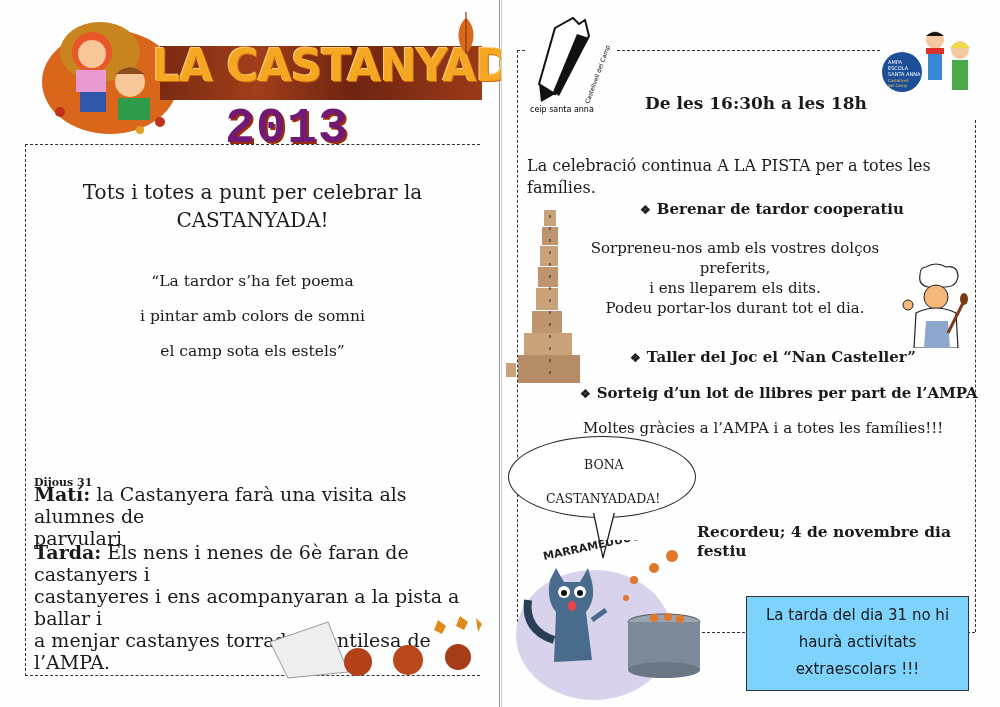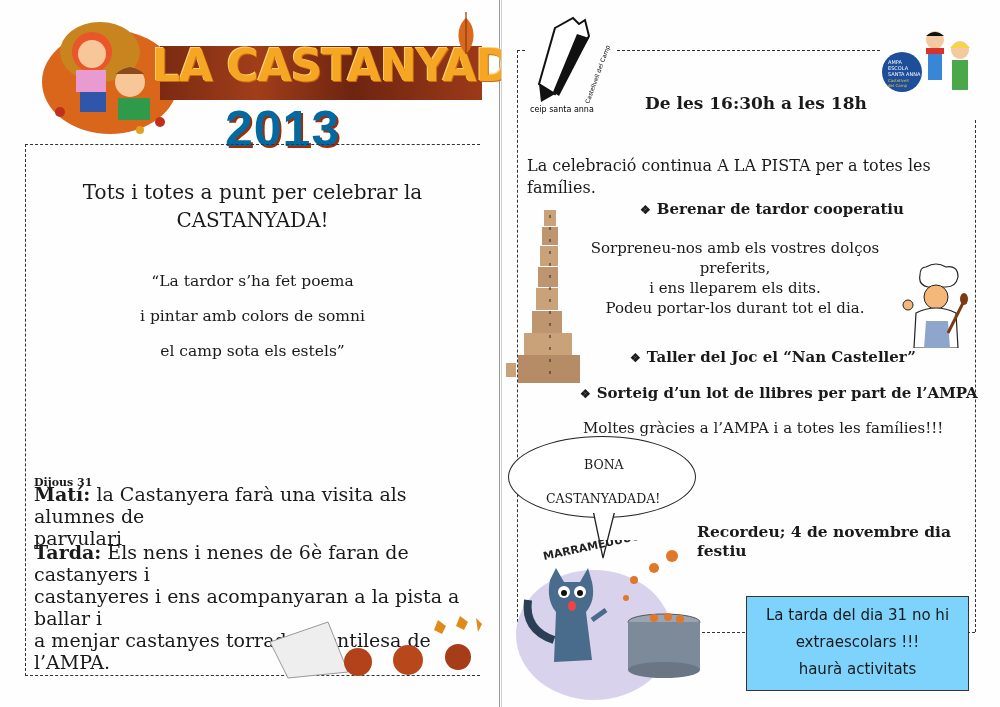--- a/index.html
+++ b/index.html
@@ -10,22 +10,22 @@
   .page-right { left: 501px; width: 499px; border-left: 1px solid #cfcfcf; }
   .dashed { position: absolute; border: 1px dashed #333; }
 
   
   .banner { position: absolute; left: 40px; top: 12px; width: 442px; height: 140px; }
   .banner-strip { position: absolute; left: 120px; top: 34px; width: 322px; height: 54px;
     background: linear-gradient(90deg,#7a2a12,#a13e1a 30%,#6e2410 60%,#9c3a18); }
   .banner-title { position: absolute; left: 112px; top: 28px; font-family: "DejaVu Sans", sans-serif;
     font-weight: bold; font-size: 44px; color: #f5a623; letter-spacing: -1px;
     text-shadow: 1px 1px 0 #c86a10, -1px -1px 0 #ffd27a; white-space: nowrap; }
-  .banner-year { position: absolute; left: 185px; top: 88px; font-family: Liberation Sans, sans-serif;
-    font-weight: bold; font-size: 50px; color: #0369a1; letter-spacing: 1px;
+  .banner-year { position: absolute; left: 185px; top: 88px; font-family: Liberation Mono, monospace;
+    font-weight: bold; font-size: 50px; color: #701a75; letter-spacing: 1px;
     text-shadow: 2px 2px 0 #9c2e0a; }
   .kids { position: absolute; left: 0; top: 0; width: 150px; height: 130px; }
   .leaf { position: absolute; right: 4px; top: 0; width: 24px; height: 44px; }
 
   .left-box { left: 25px; top: 144px; width: 455px; height: 532px; border-right: none; }
   .intro { position: absolute; left: 25px; top: 178px; width: 455px; text-align: center;
     font-size: 20px; line-height: 28px; }
   .poem { position: absolute; left: 25px; top: 272px; width: 455px; text-align: center;
     font-size: 15.5px; }
   .poem p { height: 35px; }
@@ -229,15 +229,15 @@
     <circle cx="154" cy="77" r="4" fill="#e0782a"></circle>
     <circle cx="166" cy="79" r="4" fill="#e0782a"></circle>
   <circle cx="120" cy="40" r="4" fill="#e0782a"></circle>
     <circle cx="140" cy="28" r="5" fill="#e0782a"></circle>
     <circle cx="158" cy="16" r="6" fill="#e0782a"></circle>
   <circle cx="112" cy="58" r="3" fill="#e0782a"></circle>
 </svg>
 
 <div class="notice">
   <div>La tarda del dia 31 no hi</div>
+  <div>haurà activitats</div>
   <div>extraescolars !!!</div>
-  <div>haurà activitats</div>
 </div>
 
 </body></html>

